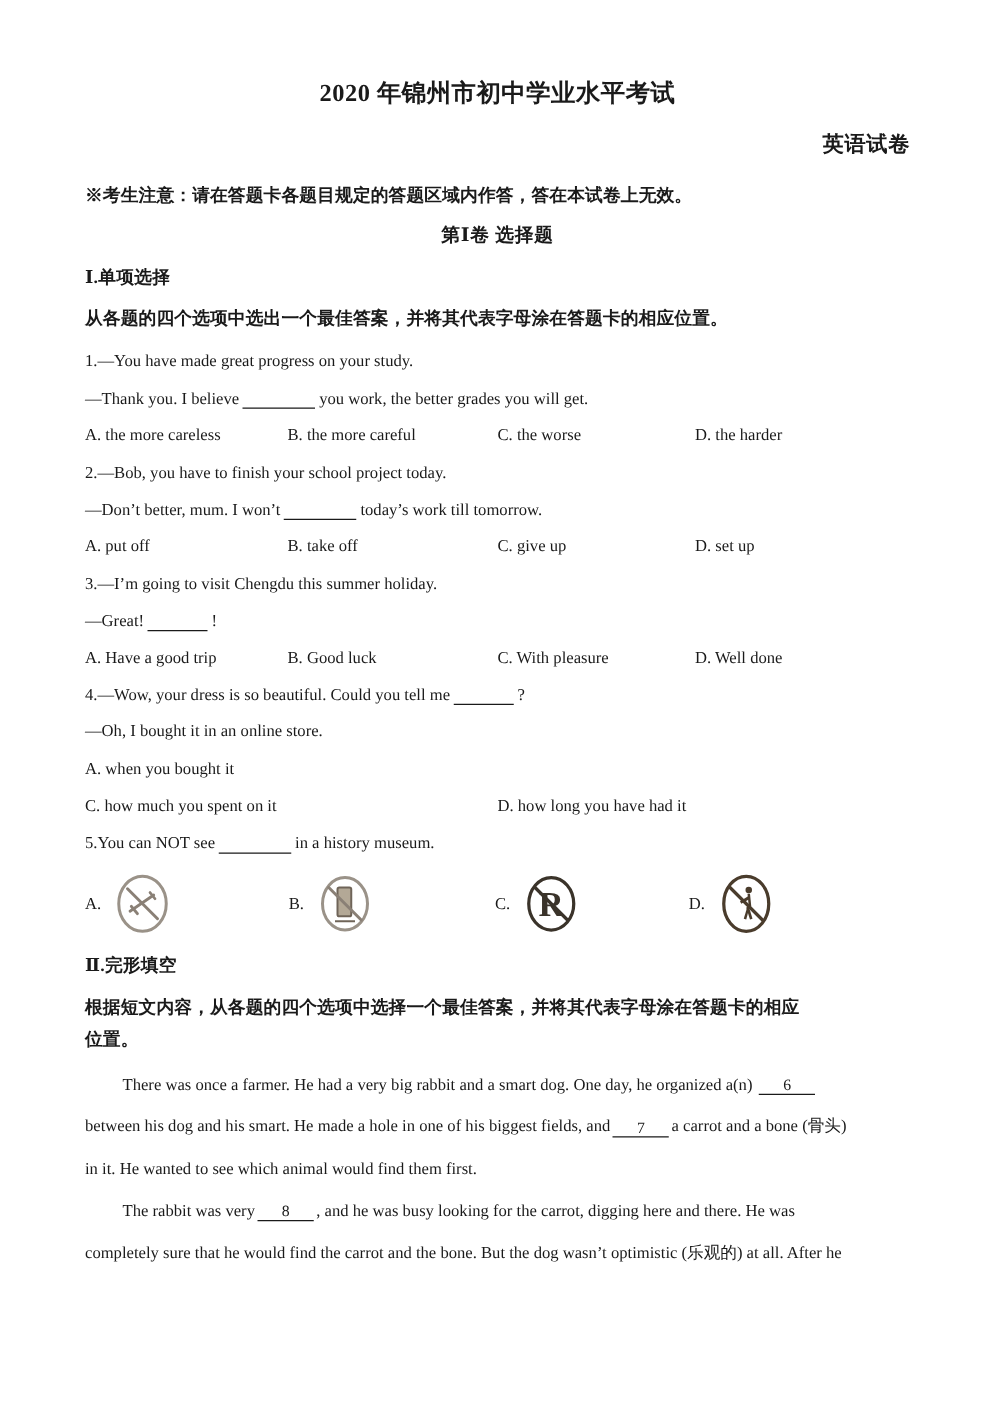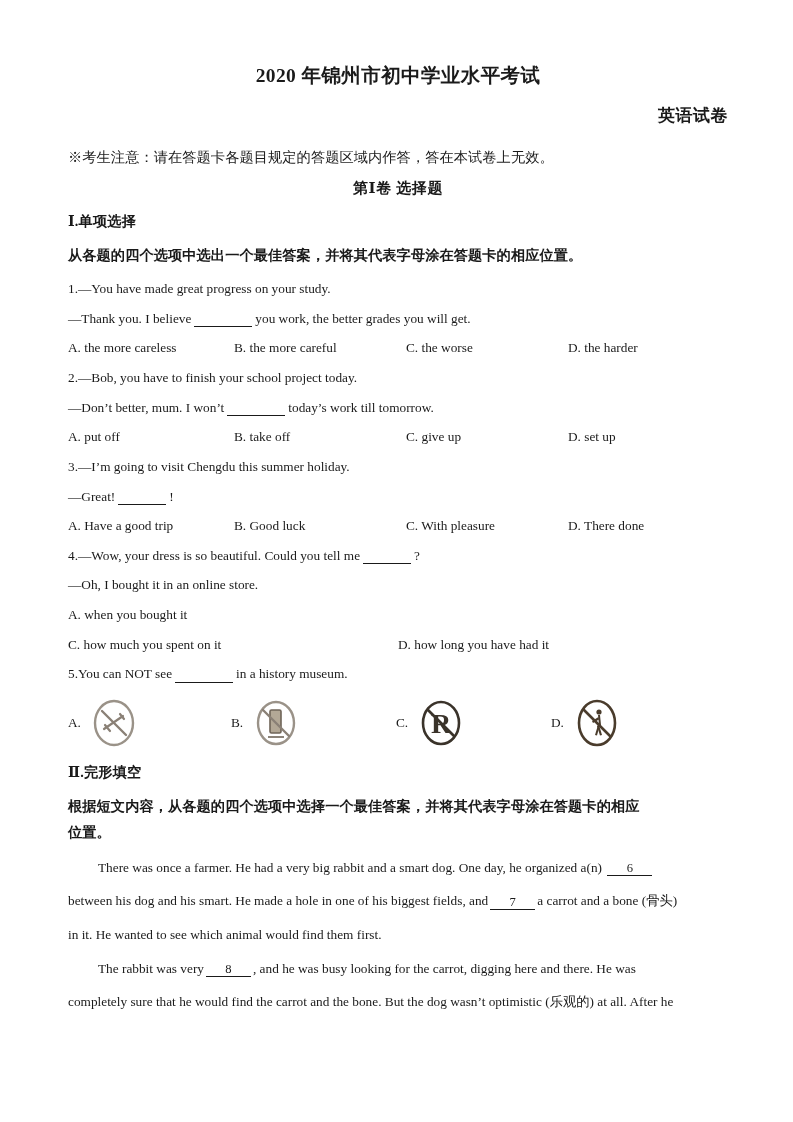--- a/index.html
+++ b/index.html
@@ -43,21 +43,21 @@
   .doc-subtitle {
     text-align: right;
     font-size: 17px;
     font-weight: bold;
     letter-spacing: 0.5px;
     margin-top: 19px;
     line-height: 1.2;
   }
   .notice {
     font-size: 14.2px;
-    font-weight: normal;
+    font-weight: bold;
     margin-top: 21px;
     line-height: 1.3;
     letter-spacing: 0.1px;
   }
   .part-title {
     text-align: center;
     font-size: 15px;
     font-weight: bold;
     margin-top: 13px;
     letter-spacing: 0.6px;
@@ -93,21 +93,20 @@
     vertical-align: bottom;
     height: 0.95em;
   }
   .blank-sm { width: 48px; }
 
   .opts {
     display: flex;
     font-size: 13.3px;
     margin-top: 13px;
     line-height: 1.25;
-    justify-content: space-between;
   }
   .opts.four > div:nth-child(1) { width: 162px; }
   .opts.four > div:nth-child(2) { width: 168px; }
   .opts.four > div:nth-child(3) { width: 158px; }
   .opts.four > div:nth-child(4) { width: 160px; }
 
   .opts.two > div:nth-child(1) { width: 330px; }
   .opts.two > div:nth-child(2) { width: 330px; }
 
   
@@ -192,21 +191,21 @@
     </div>
 
     <div class="q-line">3.—I’m going to visit Chengdu this summer holiday.</div>
     <div class="q-line">
       <span>—Great!</span><span class="blank blank-sm"></span><span>!</span>
     </div>
     <div class="opts four">
       <div>A. Have a good trip</div>
       <div>B. Good luck</div>
       <div>C. With pleasure</div>
-      <div>D. There done</div>
+      <div>D. Well done</div>
     </div>
 
     <div class="q-line">
       <span>4.—Wow, your dress is so beautiful. Could you tell me</span><span class="blank blank-sm"></span><span>?</span>
     </div>
     <div class="q-line">—Oh, I bought it in an online store.</div>
     <div class="opts two">
       <div>A. when you bought it</div>
     </div>
     <div class="opts two">

